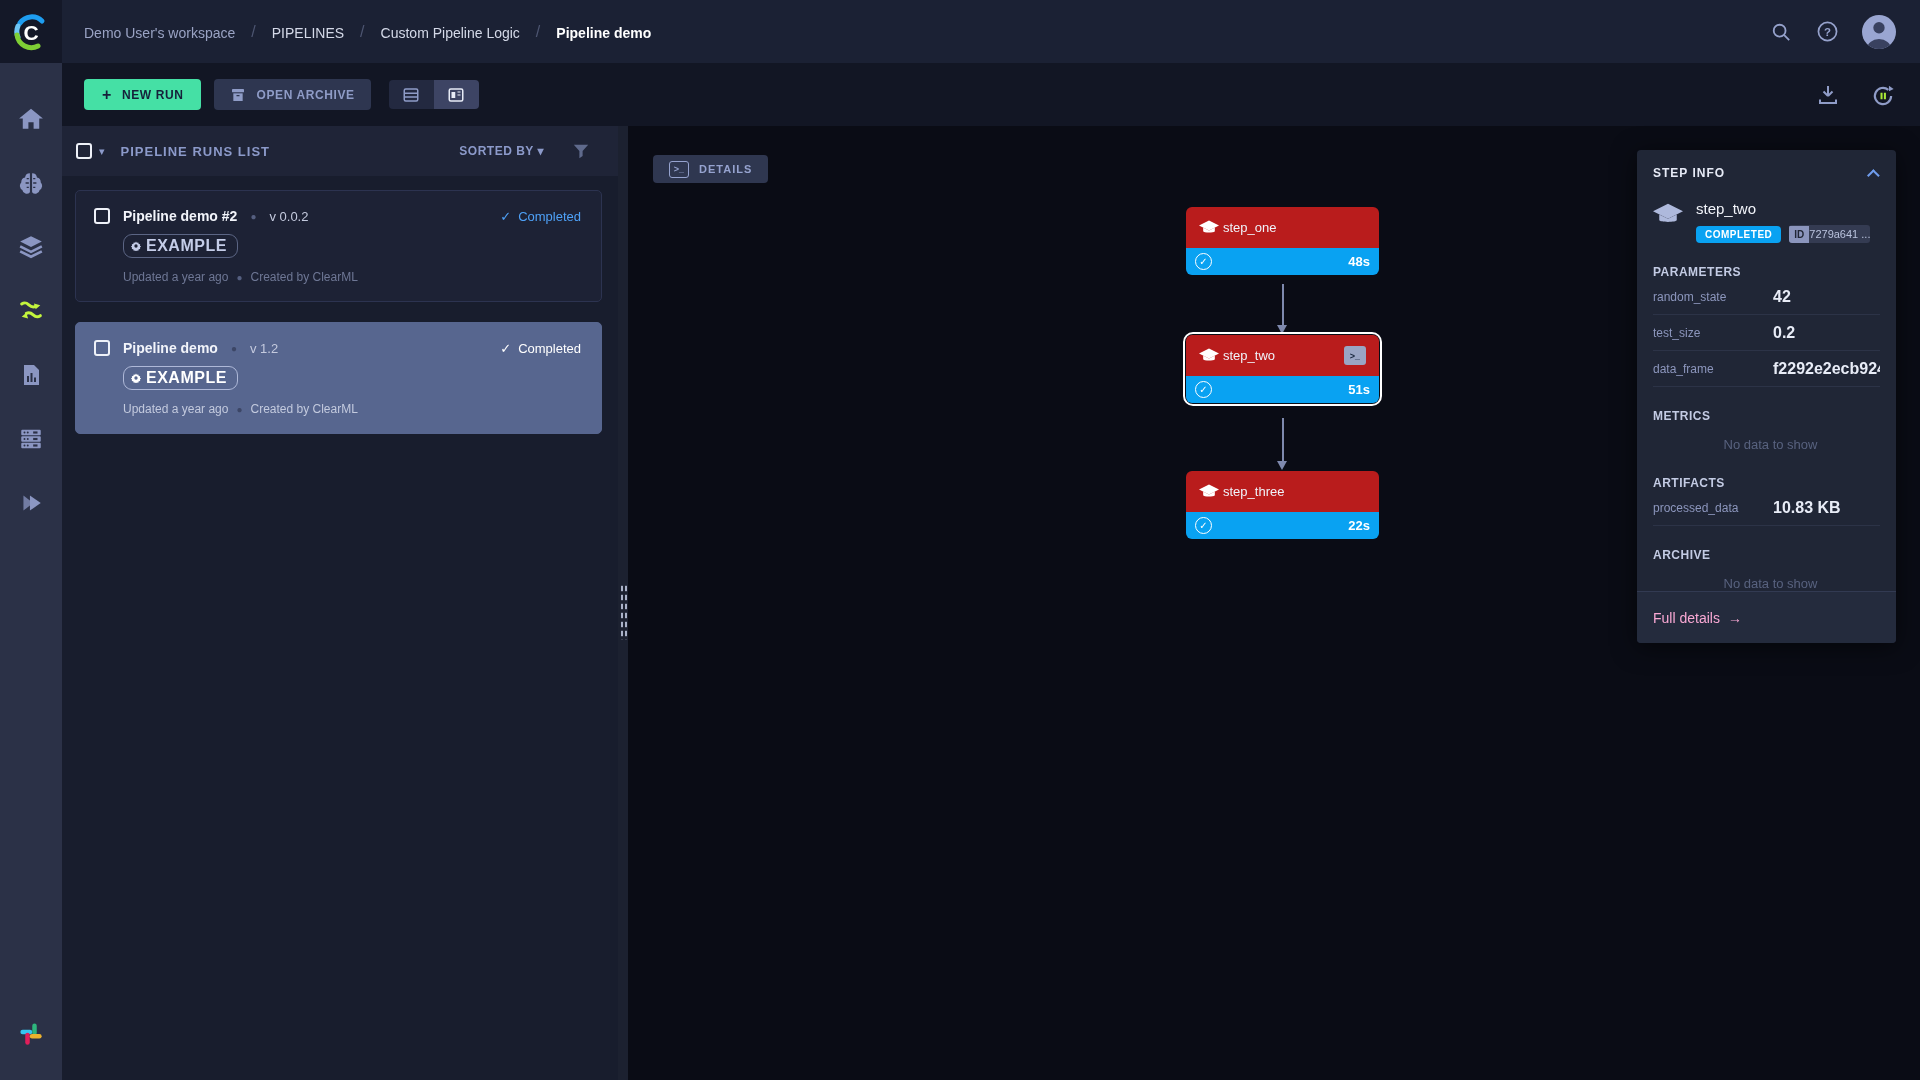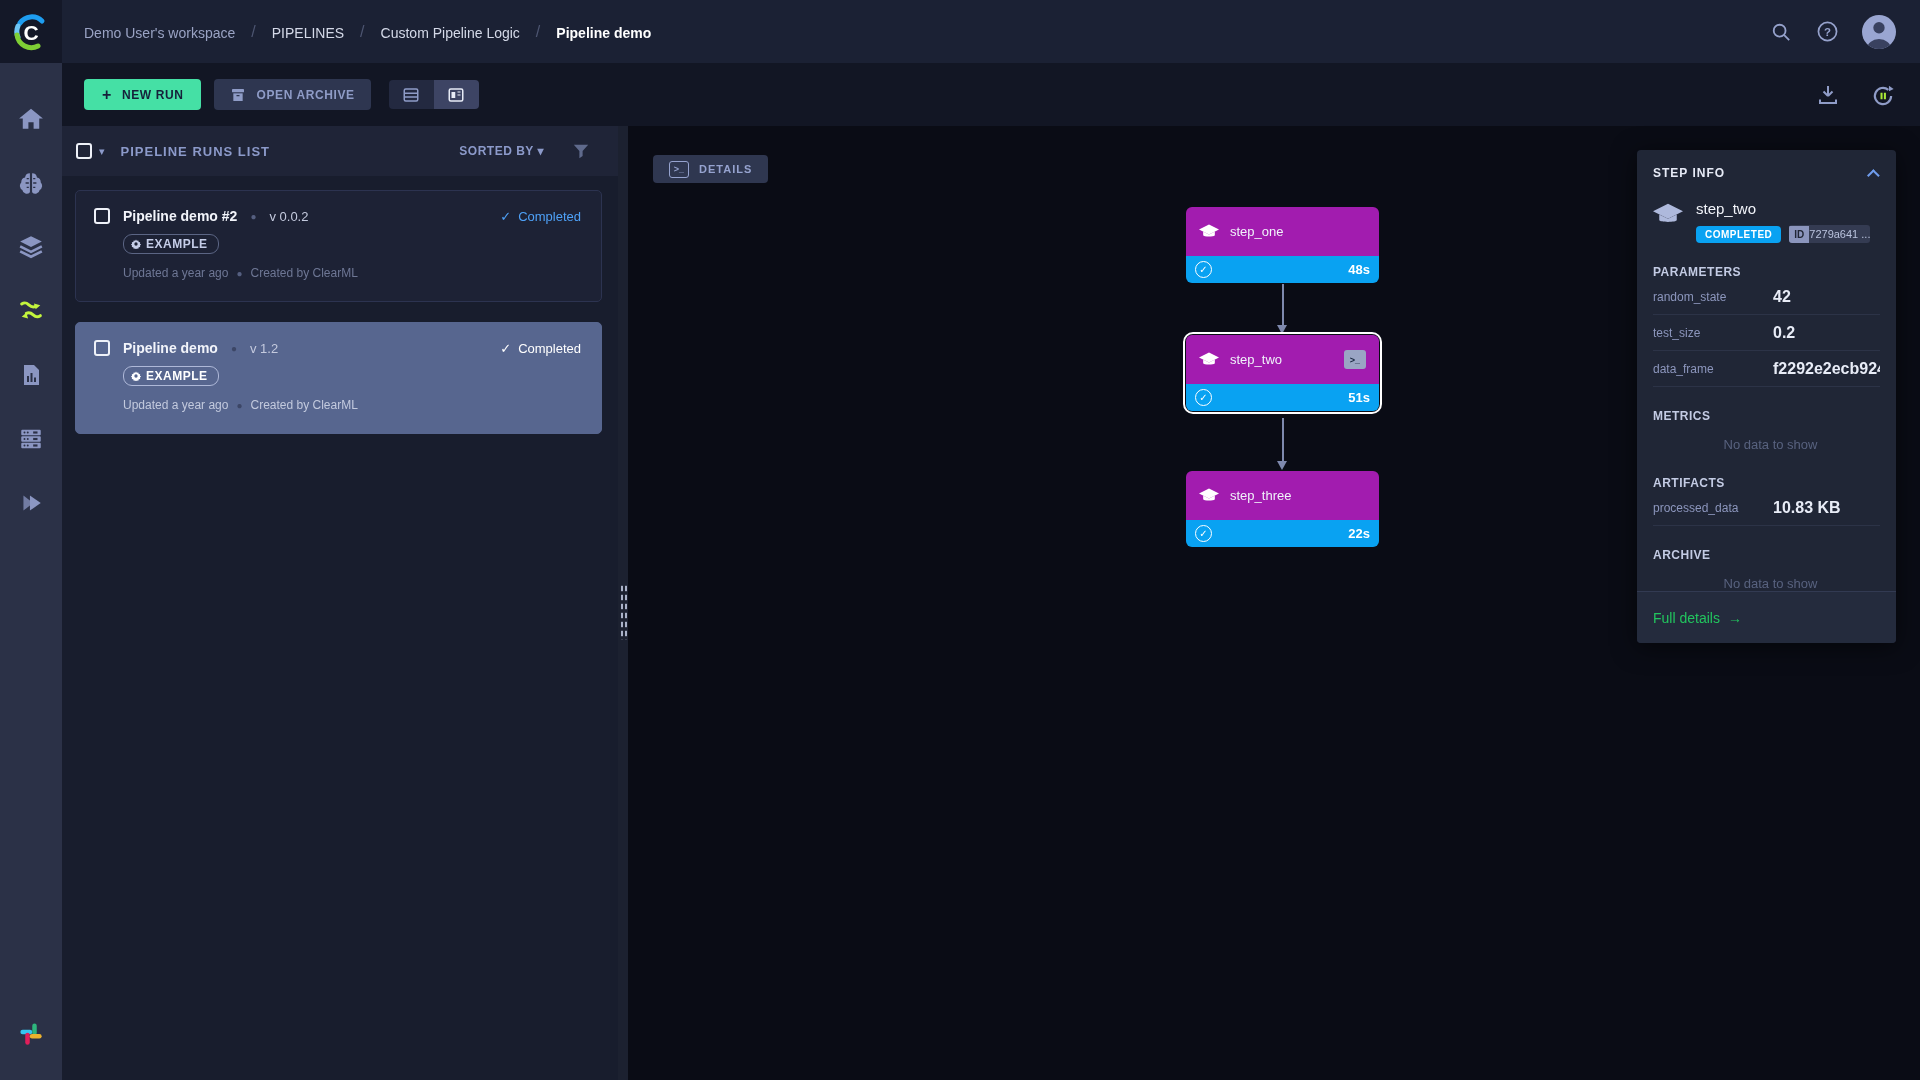--- a/index.html
+++ b/index.html
@@ -60,39 +60,39 @@
   .run-card.selected { background:#57668f; border-color:#57668f; }
   .rc-row1 { display:flex; align-items:center; gap:13px; }
   .rc-name { font-size:14px; font-weight:bold; color:#f2f4fa; }
   .rc-dot { color:#555f80; font-size:10px; }
   .run-card.selected .rc-dot { color:#3c4666; }
   .rc-version { font-size:13px; color:#c4cade; }
   .rc-status { margin-left:auto; font-size:13px; color:#4ea1f7; display:flex; gap:7px; align-items:center; }
   .run-card.selected .rc-status { color:#ffffff; }
   .rc-tag-row { margin:10px 0 0 29px; }
   .tag-pill { display:inline-flex; align-items:center; gap:5px; border:1px solid #5b6584; border-radius:9px;
-              padding:2px 10px 2px 7px; font-size:12px; font-weight:bold; letter-spacing:.5px; color:#c5cde8; }
+              padding:2px 10px 2px 7px; font-size:16px; font-weight:bold; letter-spacing:.5px; color:#c5cde8; }
   .run-card.selected .tag-pill { border-color:#aeb8d8; color:#ffffff; }
   .rc-meta { margin:12px 0 0 29px; font-size:12px; color:#6e7795; display:flex; align-items:center; gap:8px; }
   .run-card.selected .rc-meta { color:#c3cade; }
 
   .resizer { position:absolute; left:618px; top:126px; width:10px; height:954px; background:#1c2130; }
   .resizer-dots { position:absolute; left:2px; top:458px; width:7px; height:56px;
                   background-image:radial-gradient(#aab2c8 1.1px, transparent 1.5px);
                   background-size:4px 9px; cursor:col-resize; }
 
   
   .canvas { position:absolute; left:628px; top:126px; width:1292px; height:954px; background:#0a0c15; }
   .details-btn { position:absolute; left:25px; top:29px; height:28px; padding:0 16px;
                  background:#2f3750; border:none; border-radius:4px; color:#96a3cf;
                  font-size:11px; font-weight:bold; letter-spacing:1px; display:flex; align-items:center; gap:10px; cursor:pointer; }
   .term-chip { width:20px; height:17px; border:1.5px solid currentColor; border-radius:3px;
                font-size:9px; font-weight:bold; display:flex; align-items:center; justify-content:center; letter-spacing:0; }
   .node { position:absolute; left:558px; width:193px; border-radius:6px; overflow:hidden; cursor:pointer; }
-  .node-title { height:49px; background:#a21caf; display:flex; align-items:center; gap:11px; padding:0 13px;
+  .node-title { height:41px; background:#b91c1c; display:flex; align-items:center; gap:4px; padding:0 13px;
                 color:#f0f3fa; font-size:13px; }
   .node-bar { height:27px; background:#09a2f2; display:flex; align-items:center; padding:0 9px; color:#fff; }
   .node-dur { margin-left:auto; font-size:13px; font-weight:bold; }
   .check-circle { width:17px; height:17px; border:1.5px solid #fff; border-radius:50%;
                   font-size:10px; display:flex; align-items:center; justify-content:center; }
   .sel-node-wrap { position:absolute; left:555px; width:199px; border:2px solid #ffffff; border-radius:10px;
                    padding:1px; cursor:pointer; }
   .sel-node-wrap .node { position:relative; left:0; }
   .node-term { margin-left:auto; width:22px; height:19px; background:#9aa5c4; color:#16233a; border-radius:3px;
                font-size:9px; font-weight:bold; display:flex; align-items:center; justify-content:center; }
@@ -117,21 +117,21 @@
   .id-chip { display:flex; align-items:center; background:#343b52; border-radius:3px; overflow:hidden; }
   .id-chip-label { background:#8b95bd; color:#202636; font-size:10px; font-weight:bold; padding:3px 5px; }
   .id-chip-value { color:#b9c2dd; font-size:11px; padding:3px 0; }
   .si-section-title { font-size:12px; font-weight:bold; letter-spacing:.5px; color:#c3cbe4; padding:0 16px; }
   .si-row { display:flex; align-items:center; margin:0 16px; padding:9px 0 8px 0; border-bottom:1px solid #2c3347; }
   .si-row-label { width:120px; font-size:12px; color:#8c96bd; flex:none; }
   .si-row-value { font-size:16px; font-weight:bold; color:#e8ecf7; white-space:nowrap; overflow:hidden; }
   .si-empty { text-align:center; font-size:13px; color:#58627f; padding:14px 0 4px 8px; }
   .si-footer { position:absolute; left:0; bottom:0; width:100%; height:52px; background:#242b3d;
                border-top:1px solid #323a52; border-radius:0 0 4px 4px; display:flex; align-items:center;
-               padding:0 16px; font-size:14px; color:#22c55e; cursor:pointer; gap:8px; } .mt22{margin-top:22px;} .mt20{margin-top:20px;}
+               padding:0 16px; font-size:14px; color:#f9a8d4; cursor:pointer; gap:8px; } .mt22{margin-top:22px;} .mt20{margin-top:20px;}
   svg { display:block; }
 </style>
 </head>
 <body>
 
 <div class="app">
 
   <div class="logo-tile">
     <svg width="40" height="40" viewBox="0 0 40 40">
       <path d="M9 11 A 14.5 14.5 0 0 1 31 9" stroke="#1e9df0" stroke-width="5" fill="none" stroke-linecap="round"></path>

